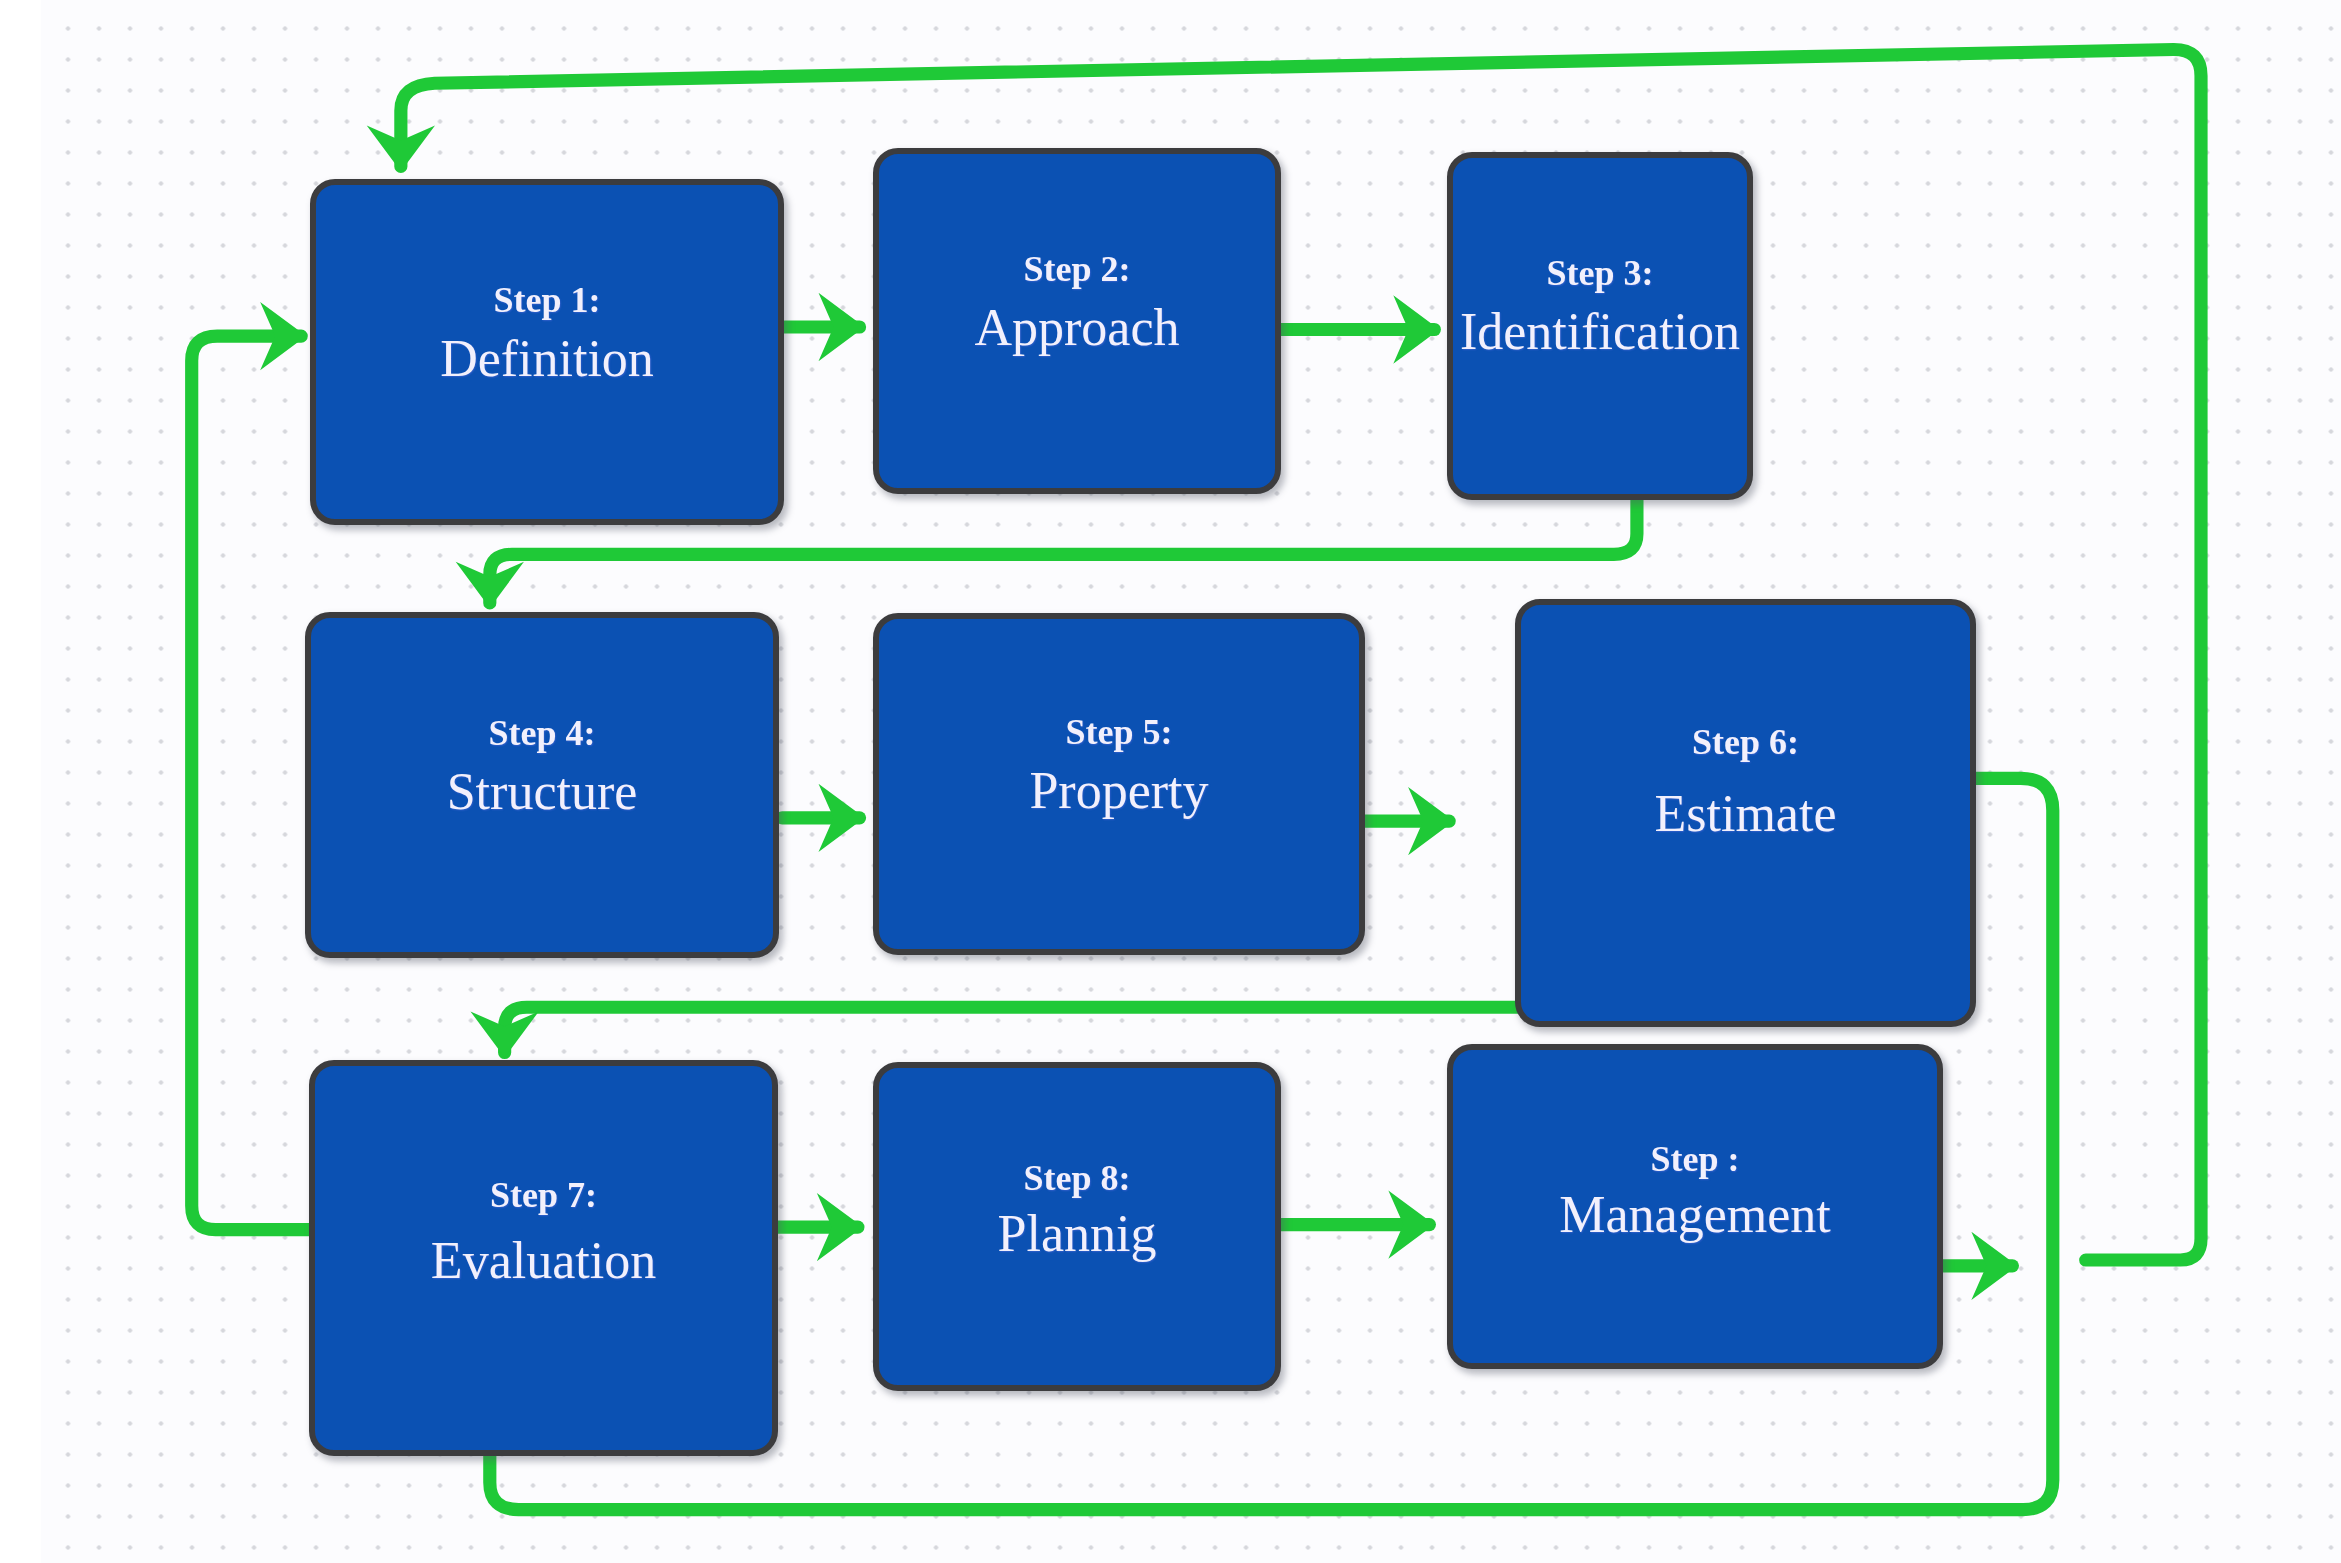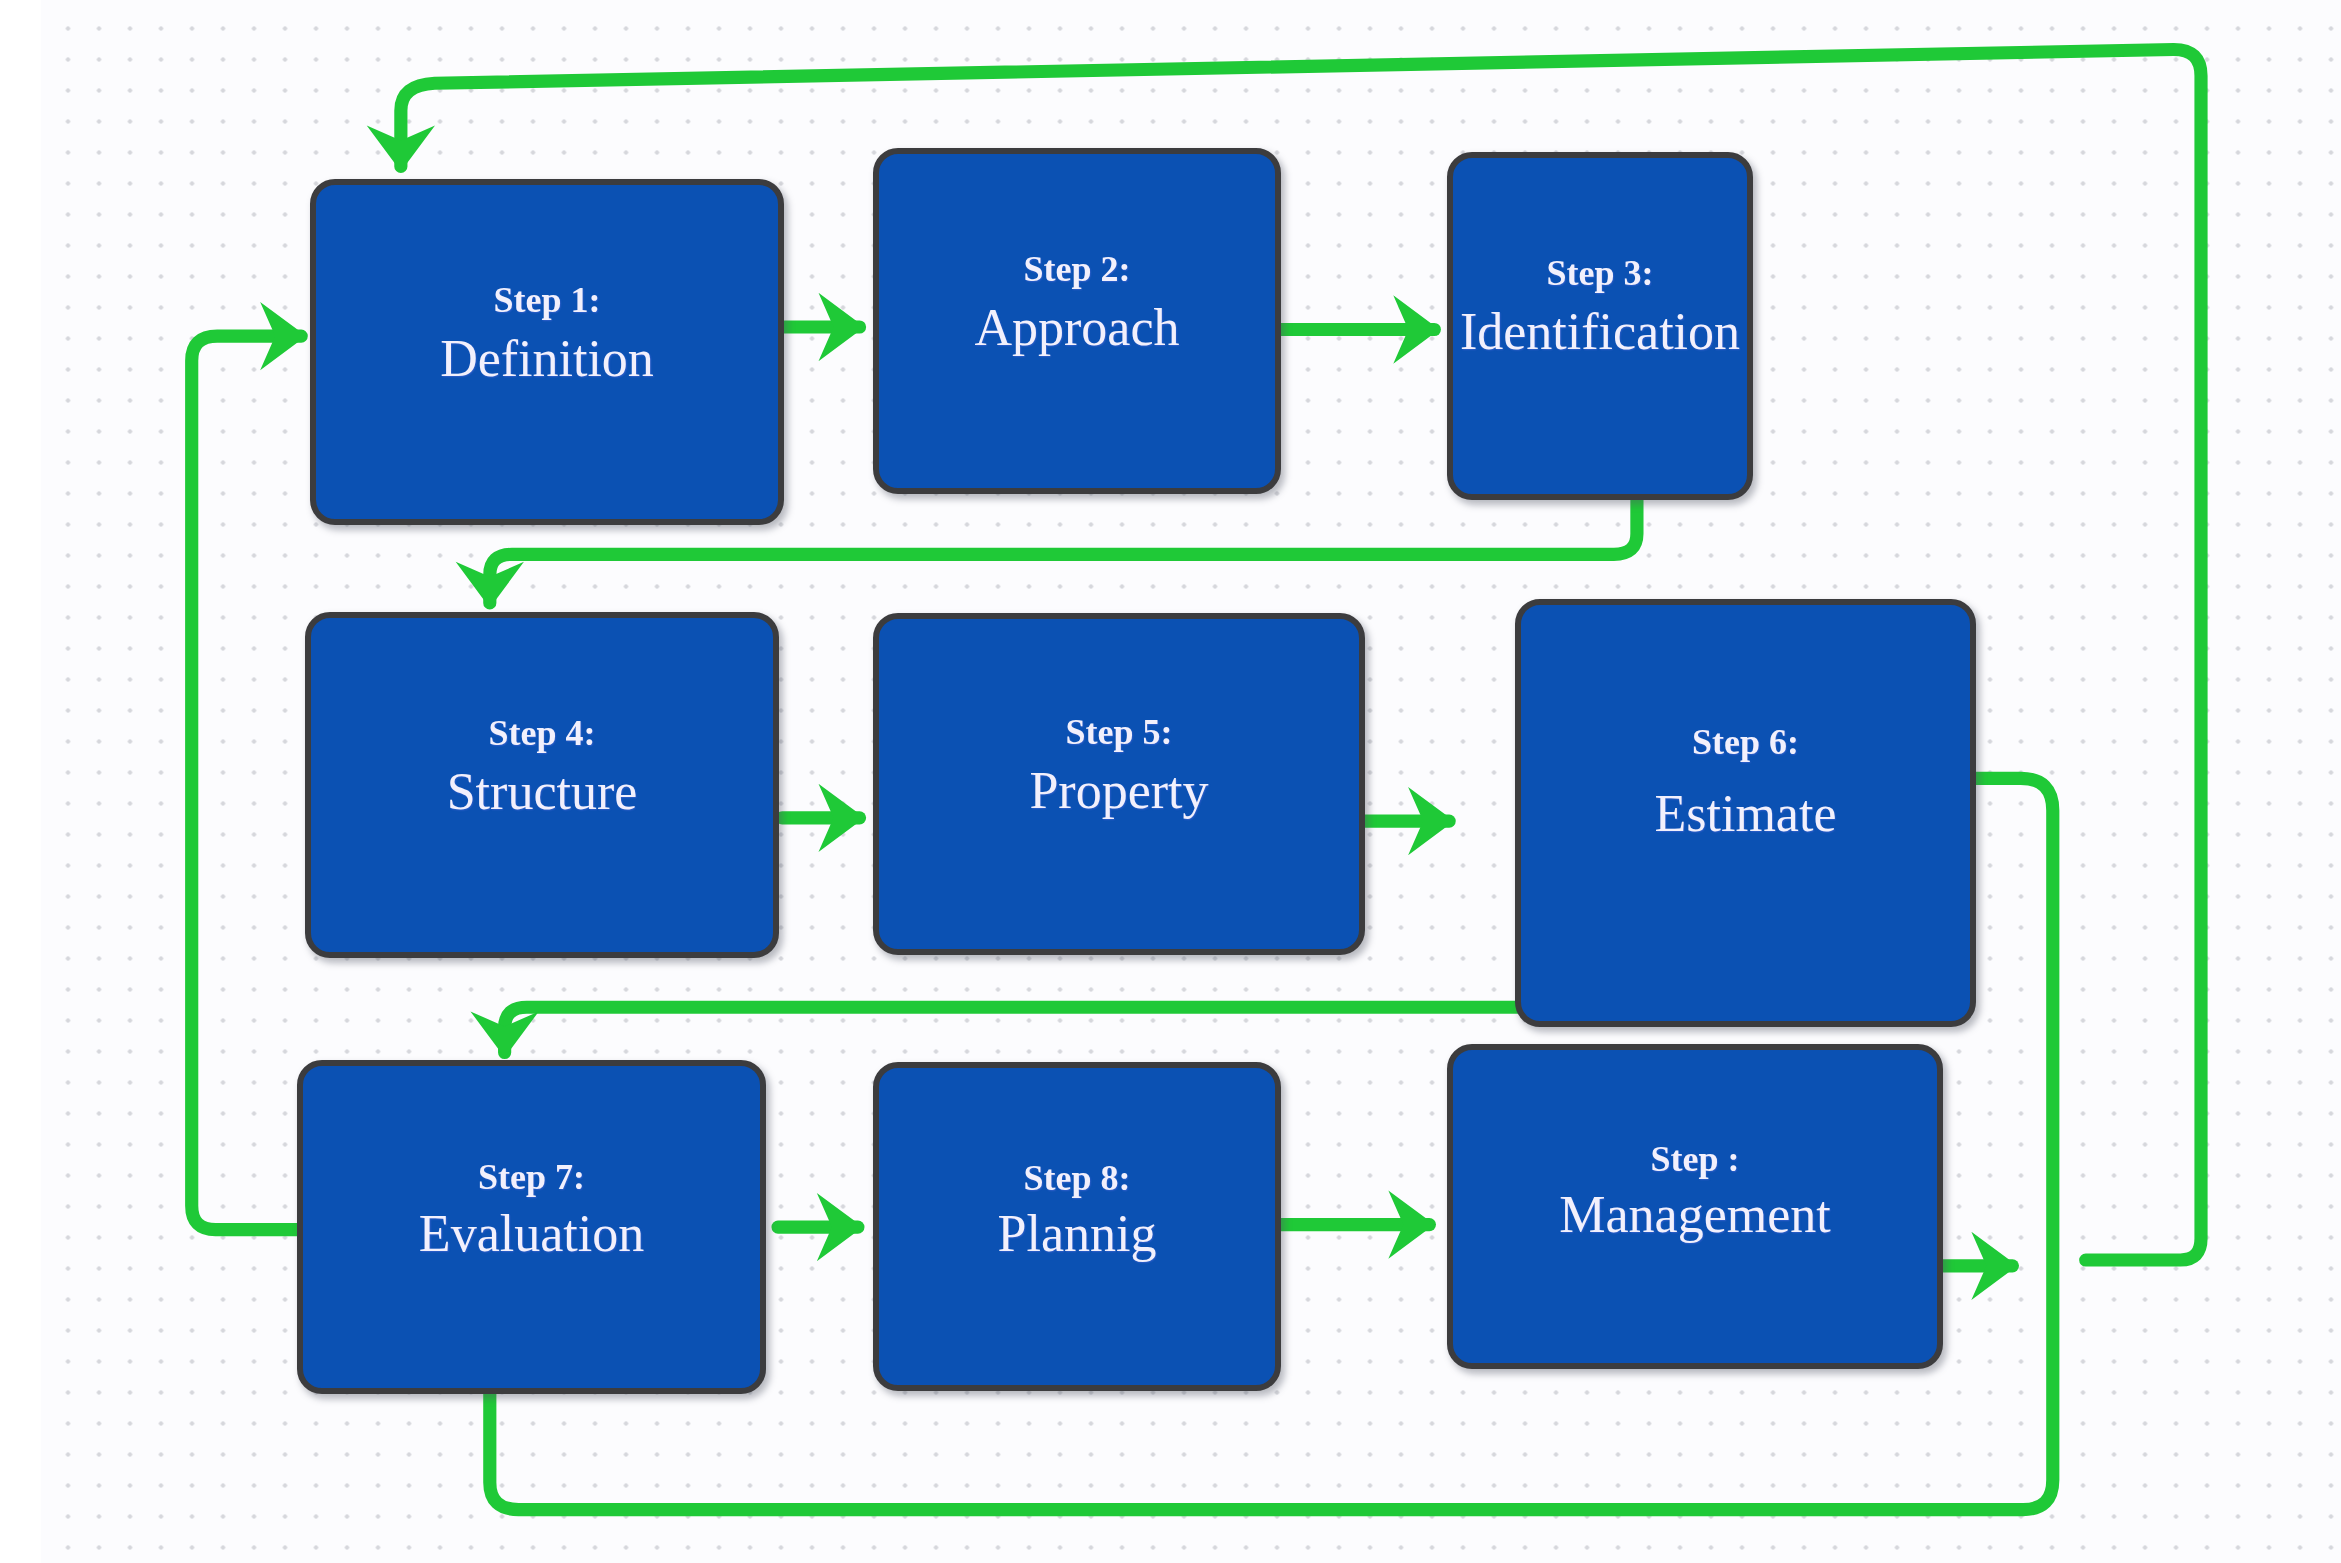--- a/index.html
+++ b/index.html
@@ -98,21 +98,21 @@
   <div class="box" style="left:832px;top:613px;width:492px;height:342px">
     <span class="t">Step 5:</span>
     <span class="w">Property</span>
   </div>
 
   <div class="box" style="left:1474px;top:599px;width:461px;height:428px">
     <span class="t">Step 6:</span>
     <span class="w">Estimate</span>
   </div>
 
-  <div class="box" style="left:256px;top:1060px;width:469px;height:334px">
+  <div class="box" style="left:268px;top:1060px;width:469px;height:396px">
     <span class="t">Step 7:</span>
     <span class="w">Evaluation</span>
   </div>
 
   <div class="box" style="left:832px;top:1062px;width:408px;height:329px">
     <span class="t">Step 8:</span>
     <span class="w">Plannig</span>
   </div>
 
   <div class="box" style="left:1406px;top:1044px;width:496px;height:325px">

